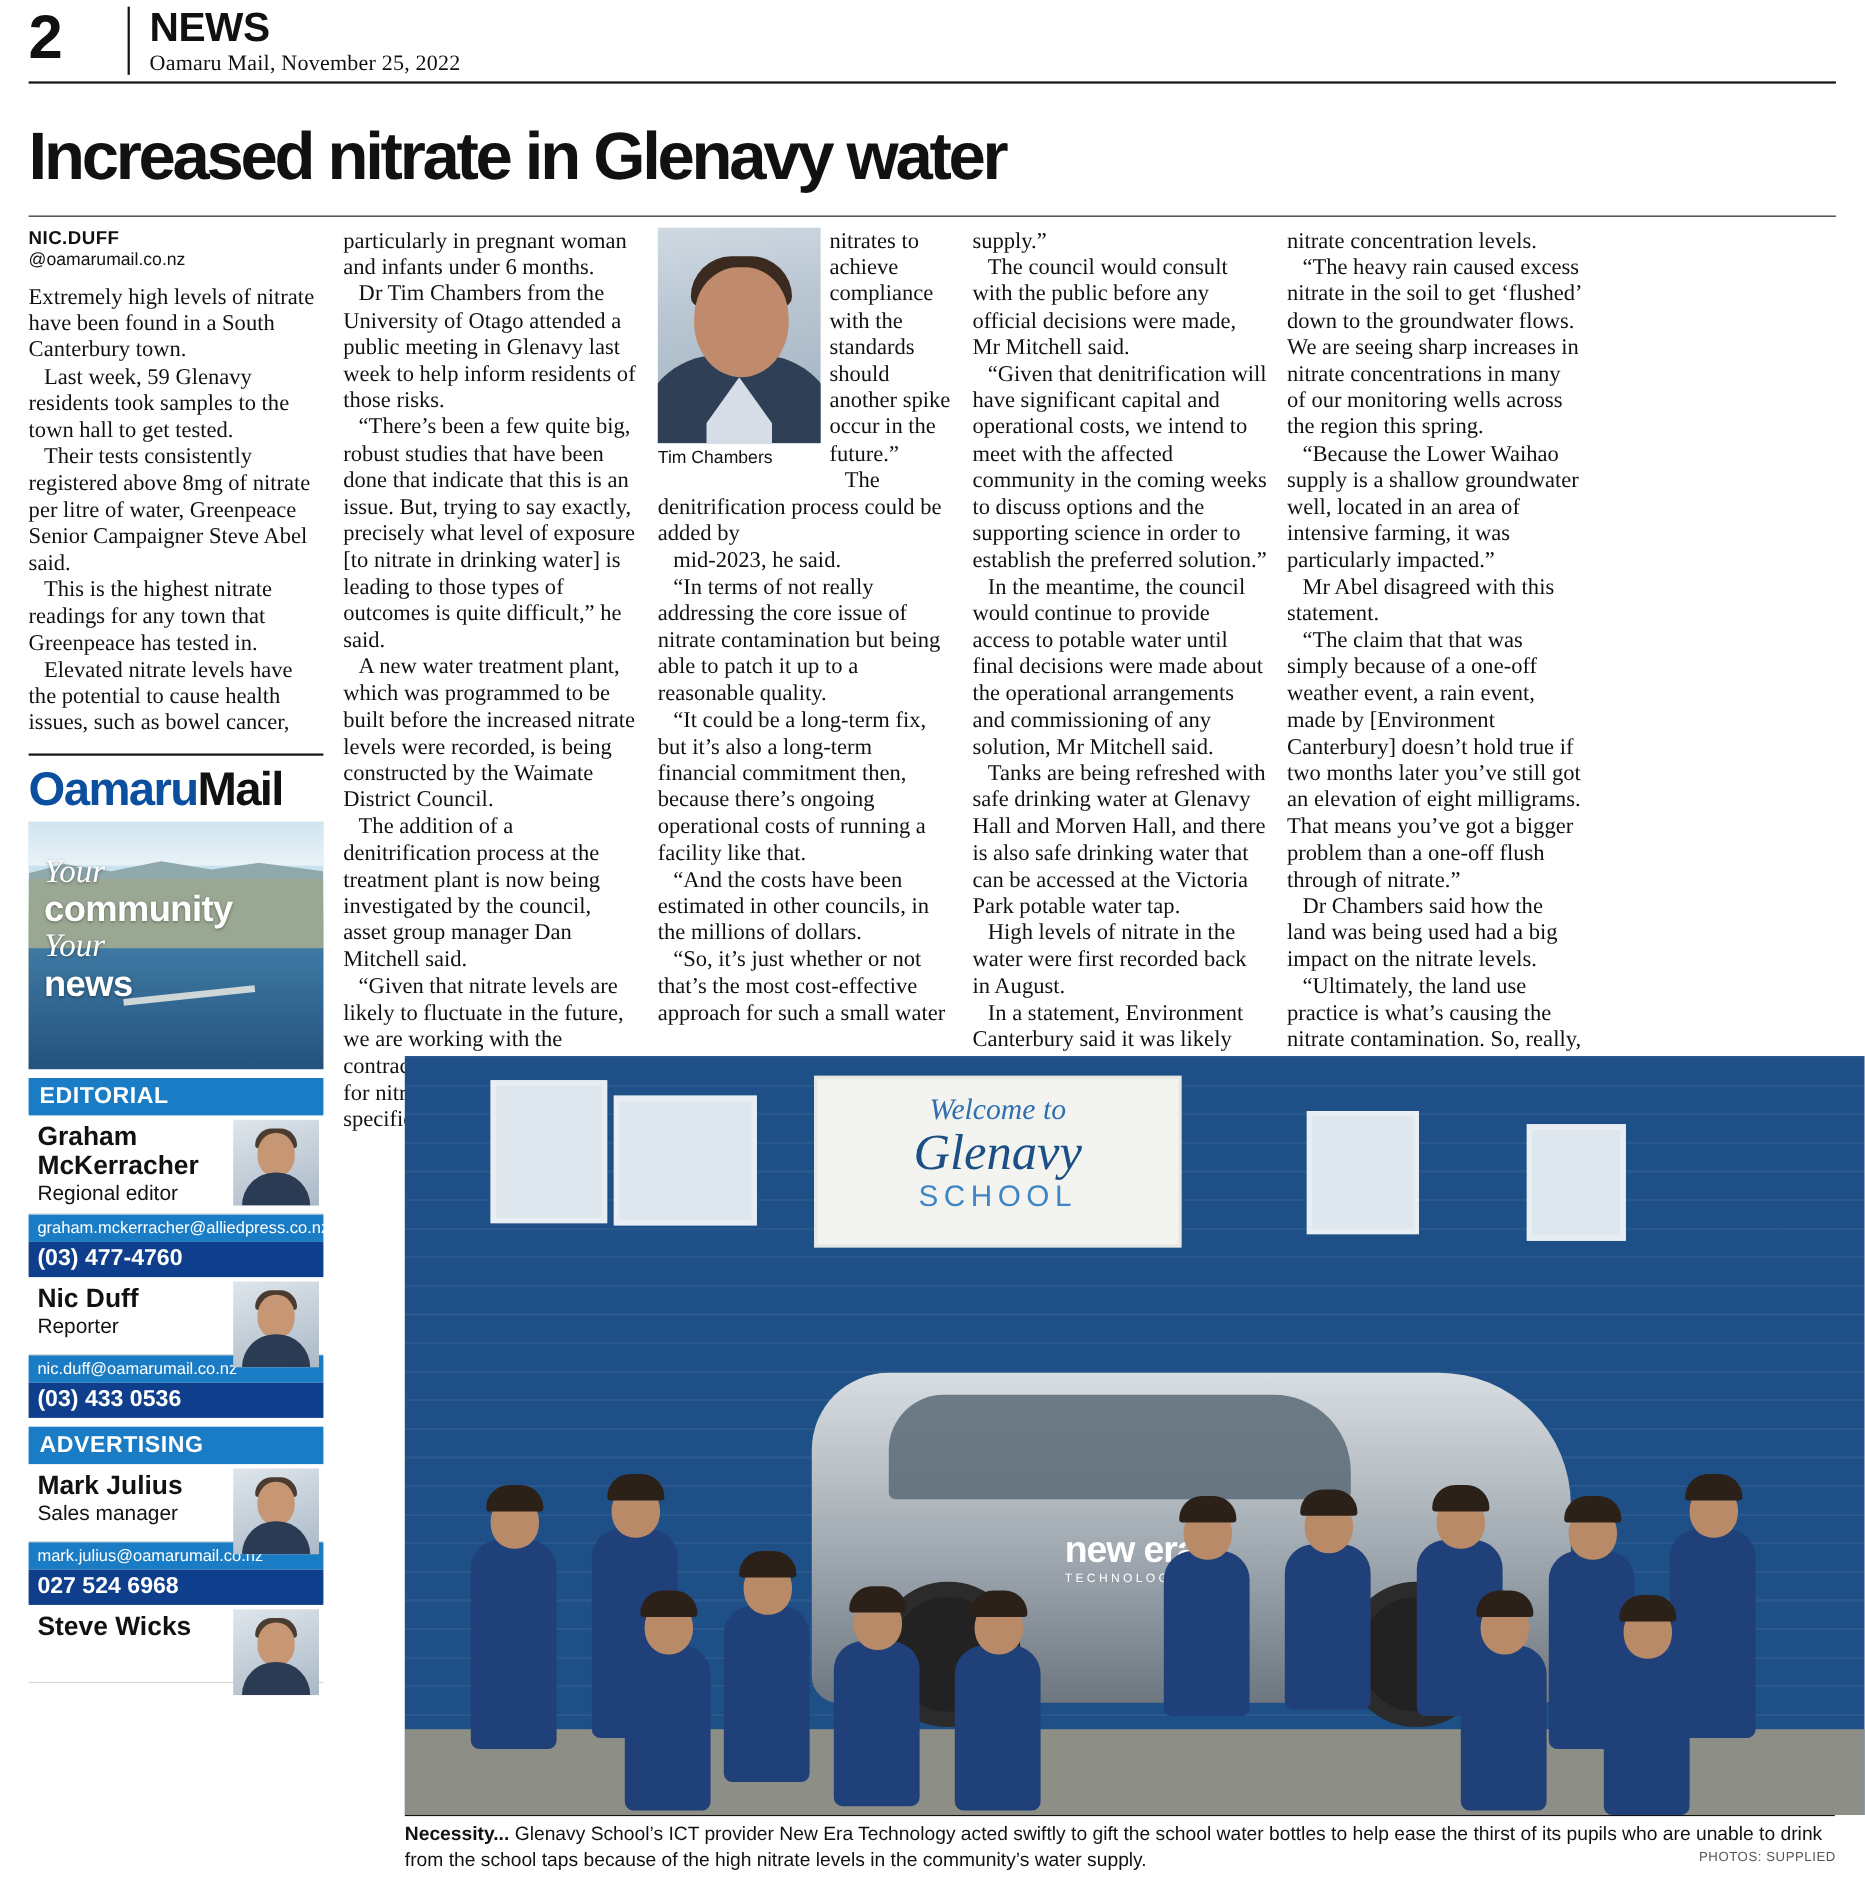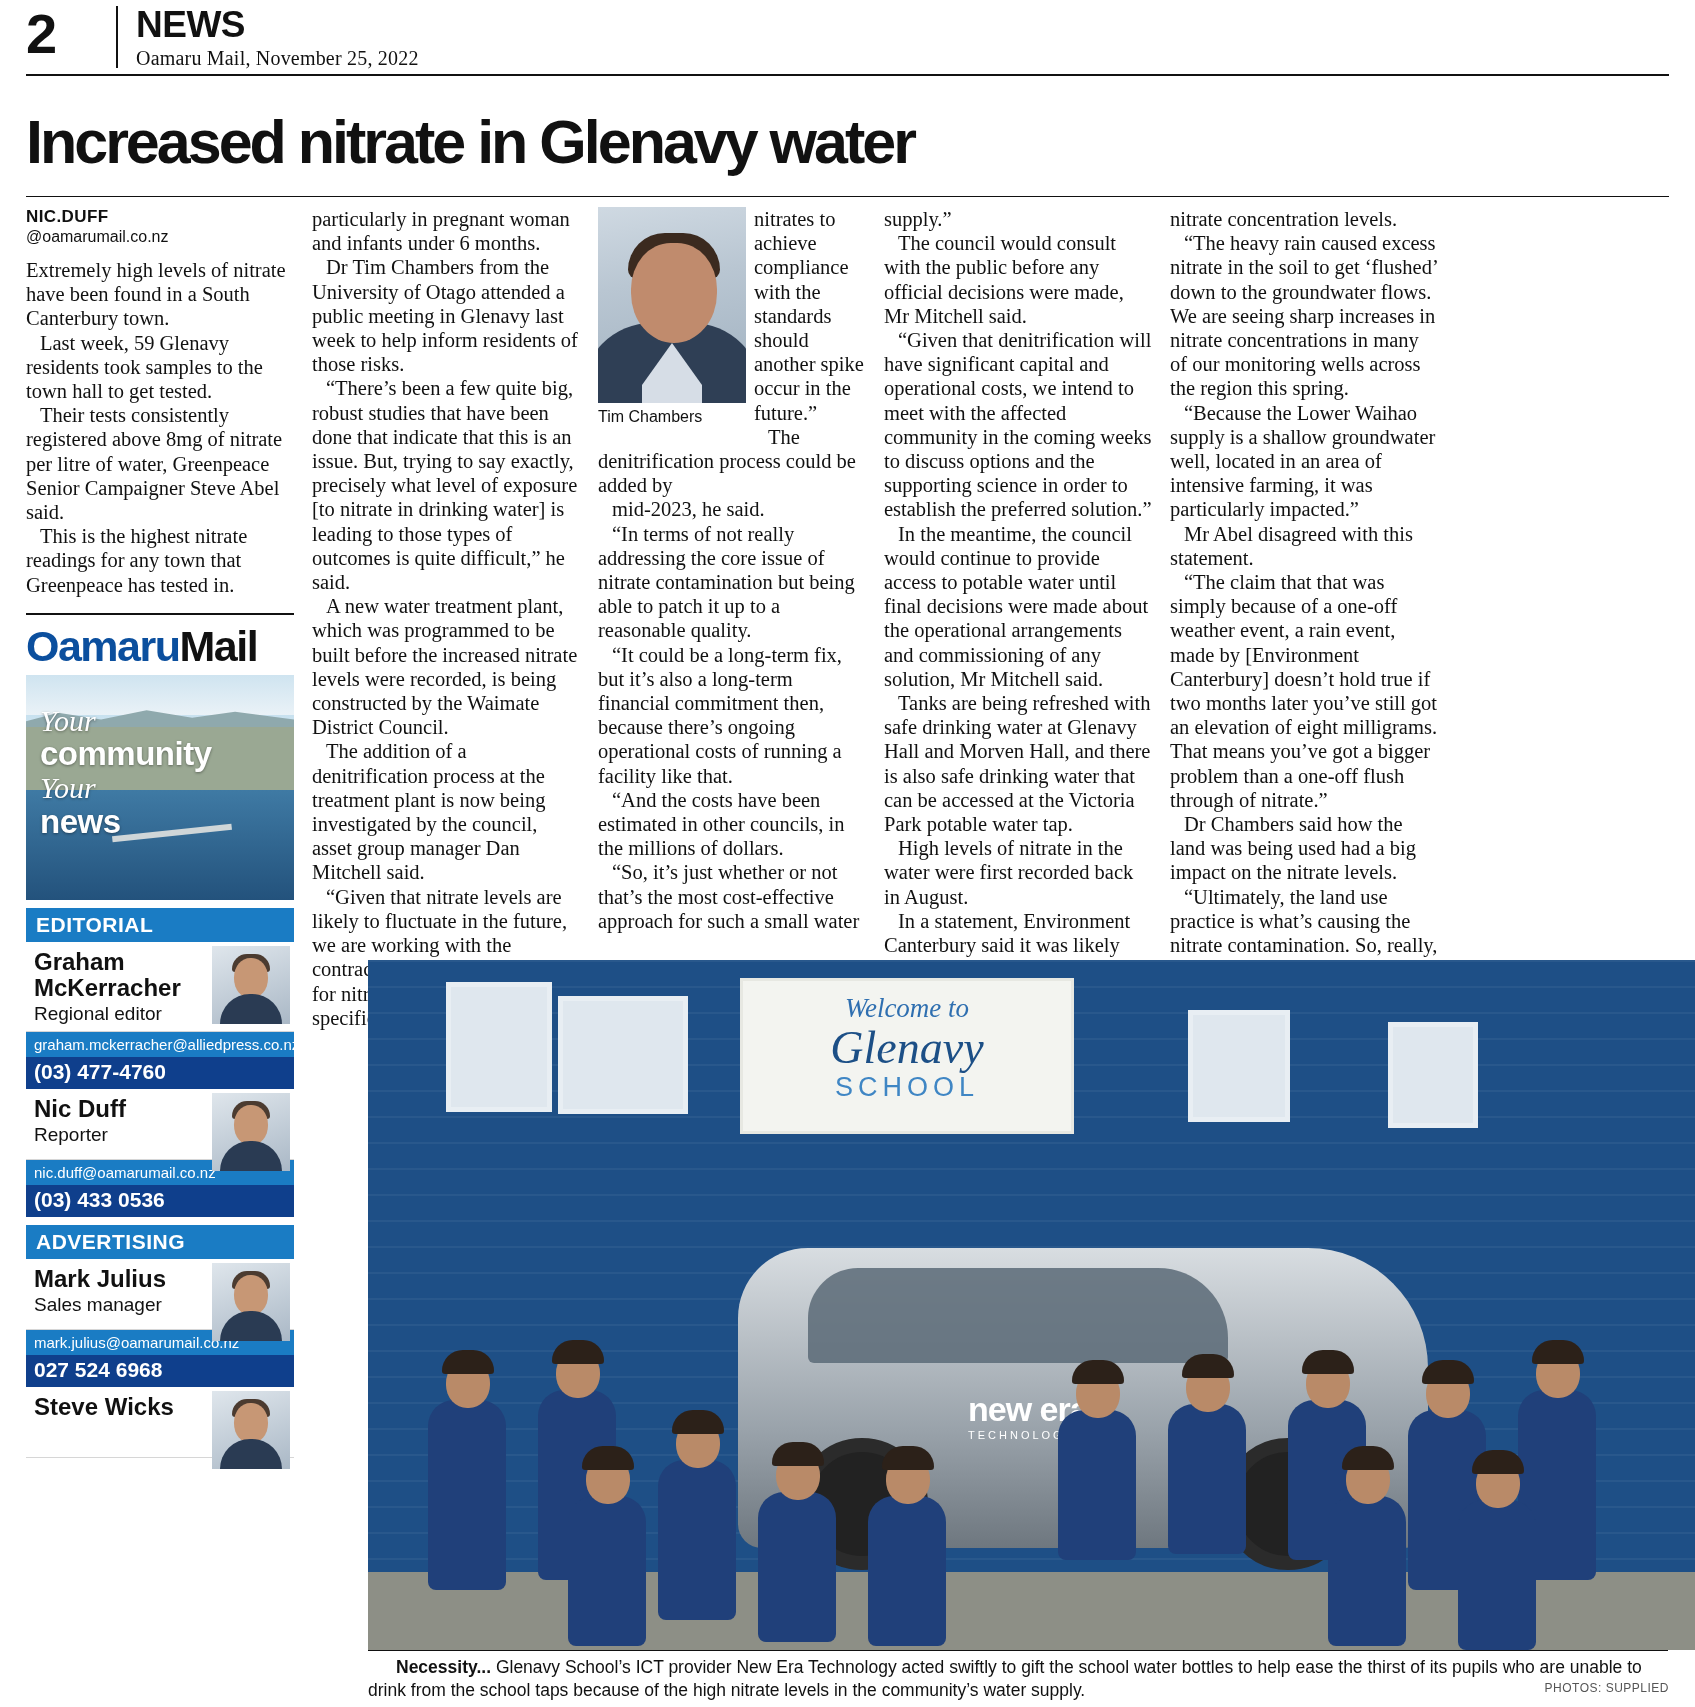--- a/index.html
+++ b/index.html
@@ -311,21 +311,21 @@
   .photo-caption {
     position: absolute;
     left: 368px;
     top: 1656px;
     width: 1300px;
     font-family: "Liberation Sans", sans-serif;
     font-size: 17.5px;
     line-height: 23px;
     color: #111;
   }
-  .photo-caption b { font-weight: 700; margin-left: 28px; }
+  .photo-caption b { font-weight: 700; }
   .photo-credit {
     position: absolute;
     right: 26px;
     top: 1681px;
     font-family: "Liberation Sans", sans-serif;
     font-size: 12px;
     color: #555;
     letter-spacing: 0.5px;
   }
   .caption-rule {
@@ -354,20 +354,21 @@
 
   <div class="cols">
 
     <div class="col">
       <div class="byline">NIC.DUFF</div>
       <div class="byline-sub">@oamarumail.co.nz</div>
       <p class="body first">Extremely high levels of nitrate have been found in a South Canterbury town.</p>
       <p class="body">Last week, 59 Glenavy residents took samples to the town hall to get tested.</p>
       <p class="body">Their tests consistently registered above 8mg of nitrate per litre of water, Greenpeace Senior Campaigner Steve Abel said.</p>
       <p class="body">This is the highest nitrate readings for any town that Greenpeace has tested in.</p>
+      <p class="body">Elevated nitrate levels have the potential to cause health issues, such as bowel cancer,</p>
 
       <div class="sidebar">
         <div class="om-logo">
           <span class="om-oamaru">Oamaru</span><span class="om-mail">Mail</span>
         </div>
 
         <div class="ad">
           <div class="sky"></div>
           <div class="hills"></div>
           <div class="town"></div>

